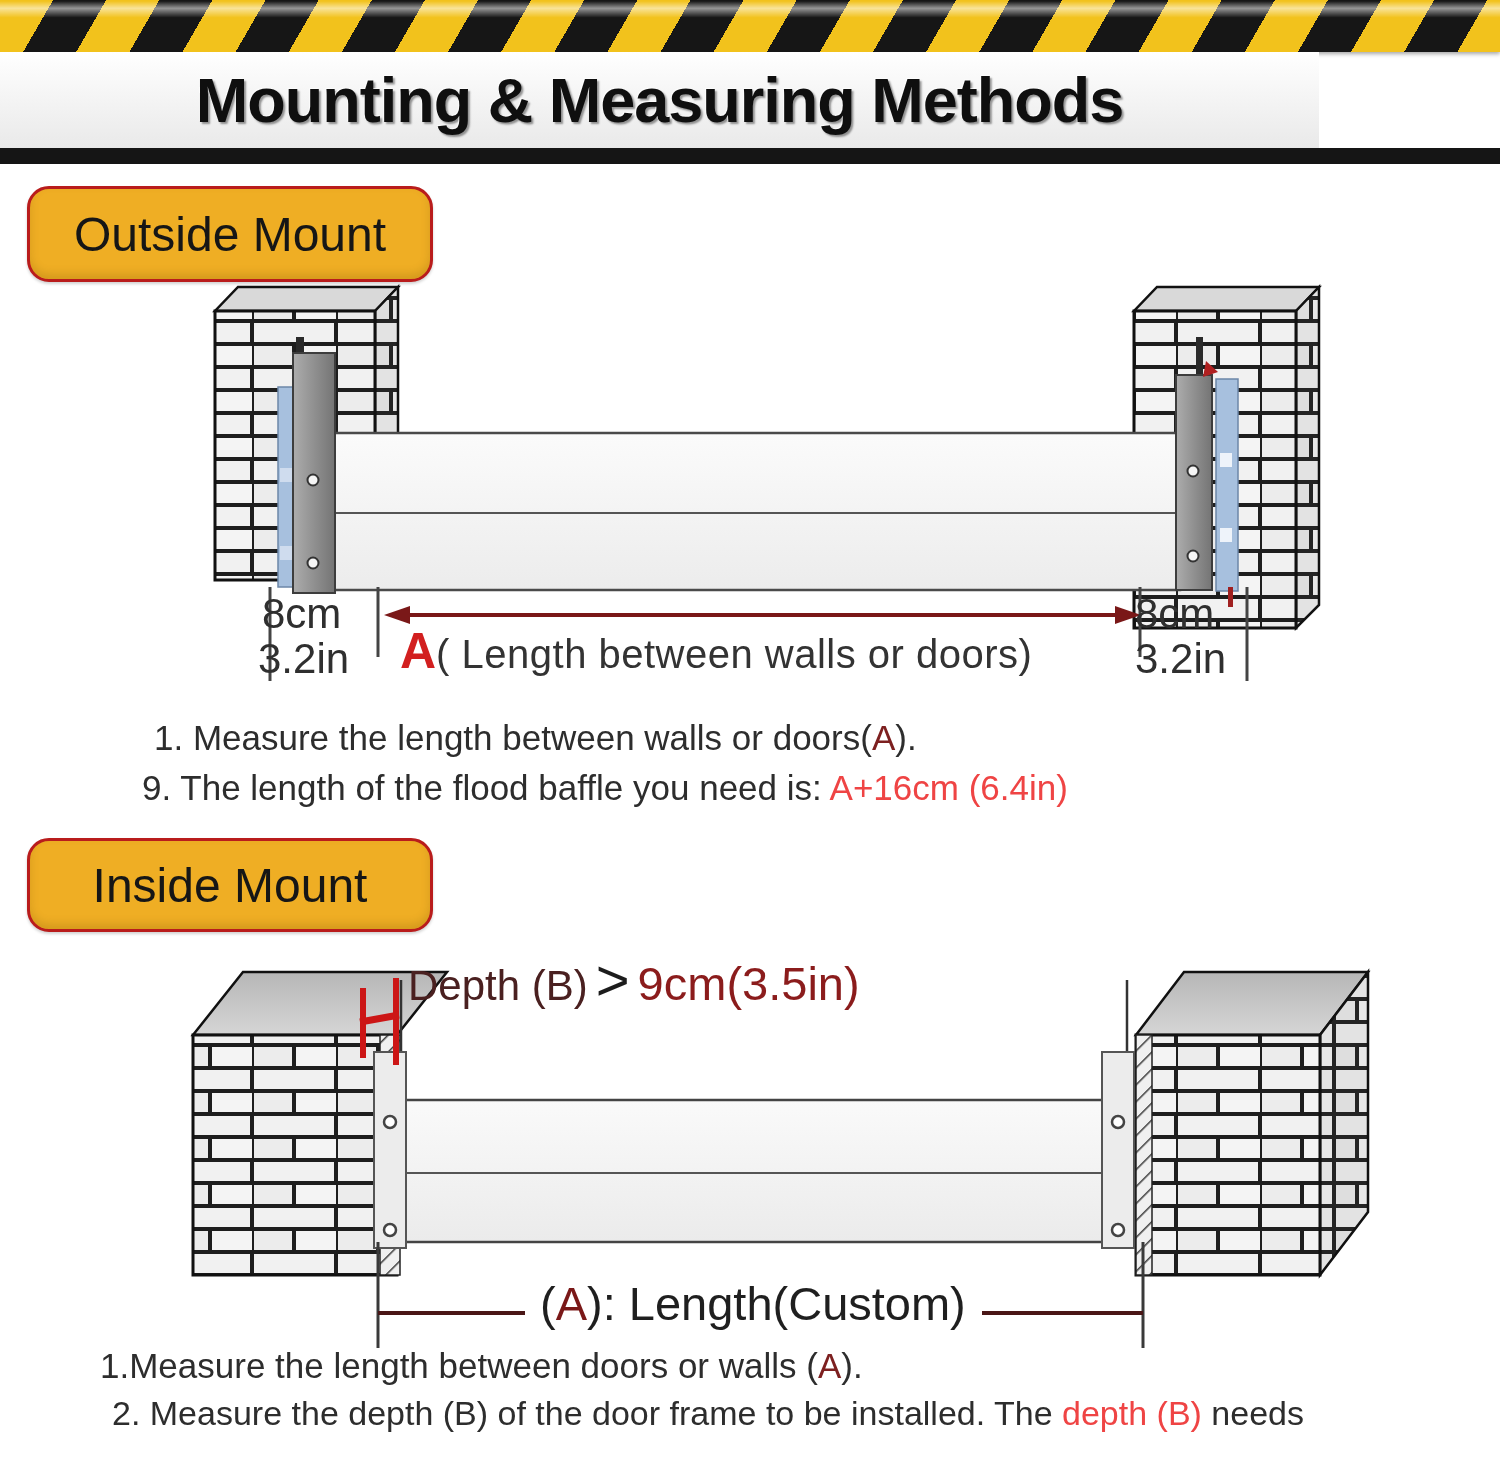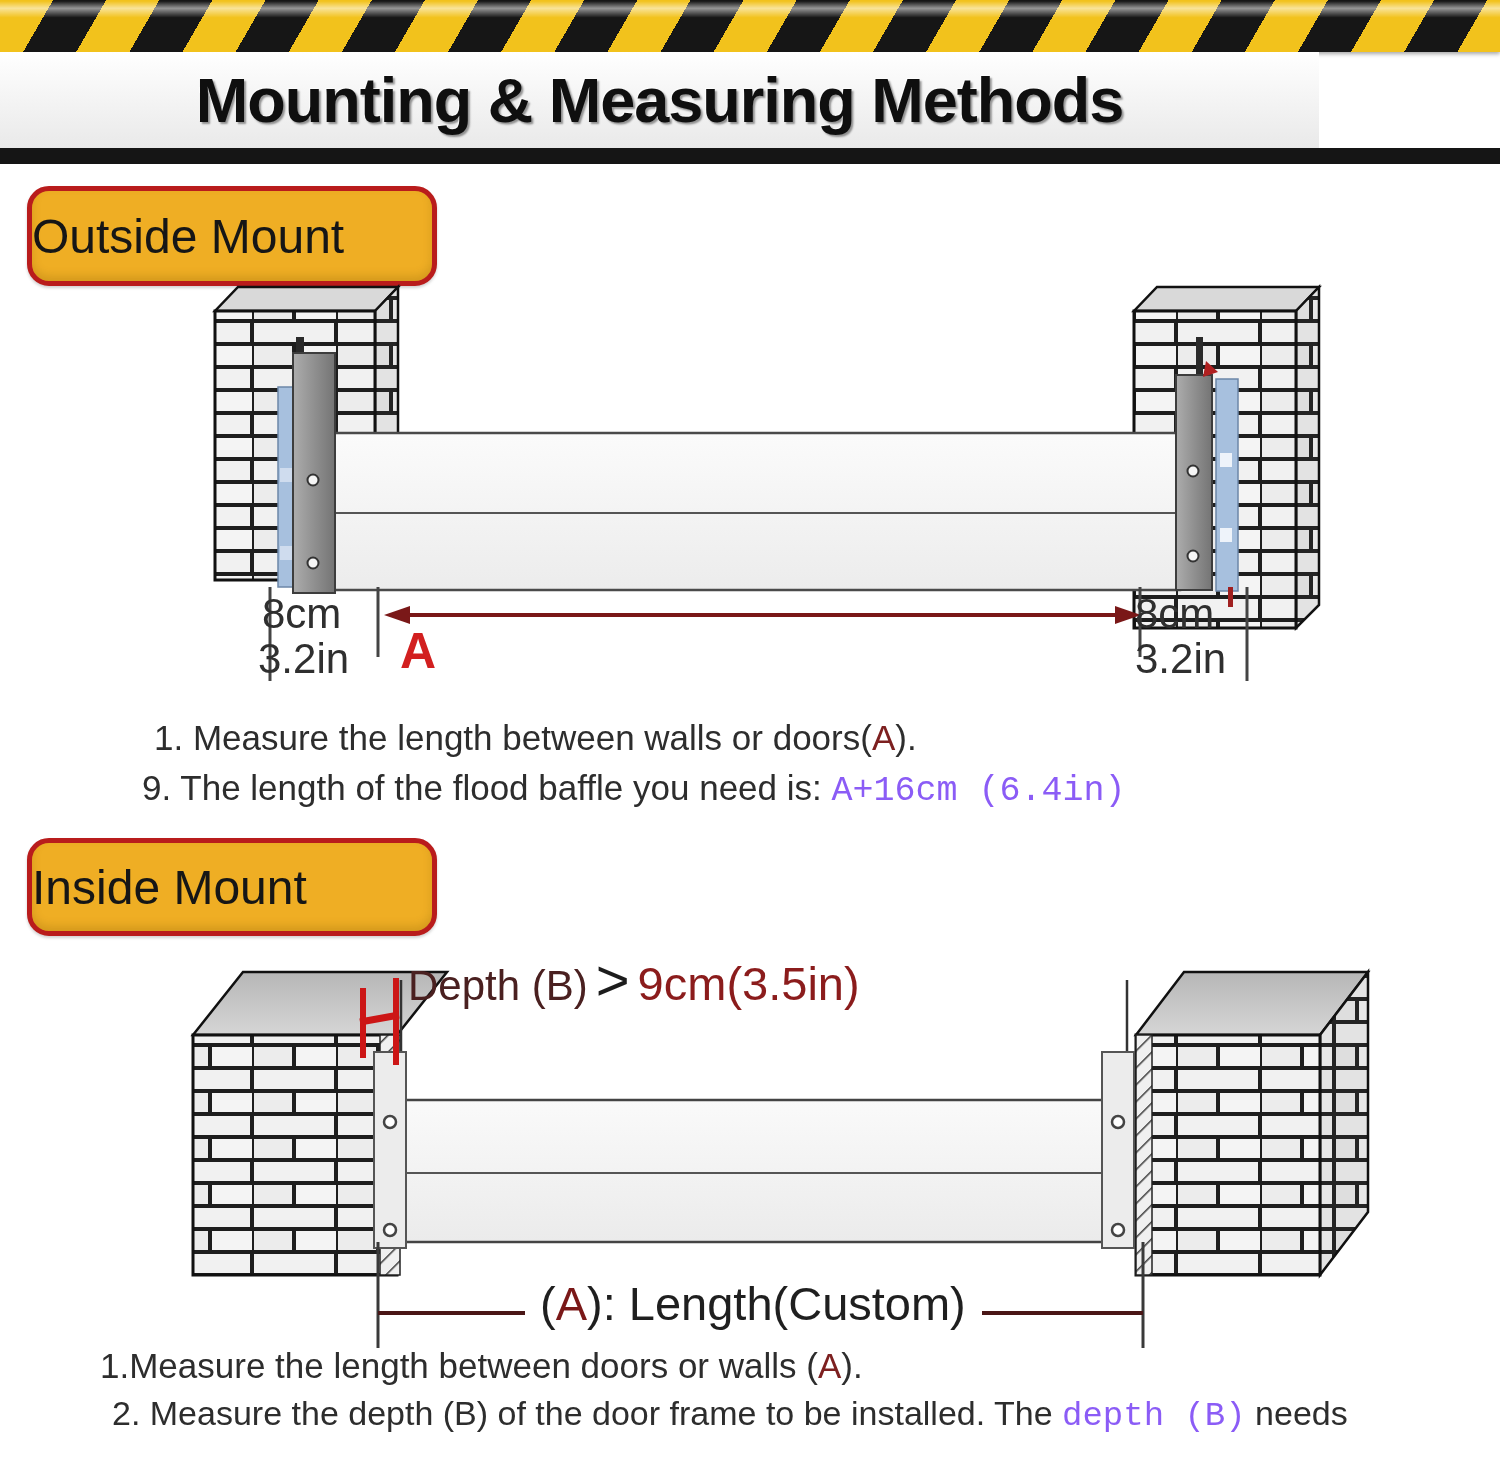--- a/index.html
+++ b/index.html
@@ -12,37 +12,37 @@
           box-shadow:0 2px 4px rgba(0,0,0,.35);}
   .hazard::after{content:"";position:absolute;inset:0;
           background:linear-gradient(180deg,rgba(255,255,255,0) 2%,rgba(255,255,255,.55) 16%,rgba(255,255,255,0) 34%);}
   .title-area{position:absolute;left:0;top:52px;width:1319px;height:96px;
           background:linear-gradient(#ffffff,#e9e9e9);display:flex;align-items:center;justify-content:center;}
   .title{font-size:63px;font-weight:700;letter-spacing:-1px;color:#0f0f0f;
           text-shadow:-1px -1px 0 rgba(255,255,255,.65),2px 2px 2px rgba(0,0,0,.4);}
   .title-bar{position:absolute;left:0;top:148px;width:1500px;height:16px;background:#151515;}
 
   
-  .badge{position:absolute;left:27px;width:400px;display:flex;align-items:center;
-         background:#efae24;border:5px solid #b91c1c;border-radius:22px;color:#161616;font-size:48px;
+  .badge{position:absolute;left:27px;width:400px;display:flex;align-items:center;justify-content:center;
+         background:#efae24;border:3px solid #b91c1c;border-radius:22px;color:#161616;font-size:48px;
          box-shadow:inset 0 -5px 8px rgba(120,80,0,.22),0 2px 3px rgba(0,0,0,.18);}
   .badge.outside{top:186px;height:90px;}
   .badge.inside{top:838px;height:88px;}
 
   
   .diagram{position:absolute;left:0;}
   svg{display:block;}
 
   
   .dim-txt{position:absolute;font-size:42px;color:#2f2f2f;text-align:left;line-height:1;}
   .span-label{position:absolute;display:flex;align-items:baseline;white-space:nowrap;}
   .span-label .big-a{font-size:50px;font-weight:700;color:#d21f1f;}
   .span-label .rest{font-size:40px;color:#333;letter-spacing:.5px;}
   .steps{position:absolute;white-space:nowrap;line-height:1;}
-  .steps .hl{color:#8b5cf6;font-family:Liberation Mono, monospace;}
+  .steps .hl{color:#ef4444;}
   .steps .a{color:#7d2020;}
   .depth-note{position:absolute;display:flex;align-items:baseline;white-space:nowrap;}
   .depth-note .lbl{font-size:42px;color:#4a2020;}
   .depth-note .gt{font-size:58px;color:#1c1c1c;margin:0 8px;}
   .depth-note .val{font-size:47px;color:#8b1c1c;}
   .len-label{position:absolute;display:flex;align-items:baseline;white-space:nowrap;font-size:47px;color:#1f1f1f;}
   .len-label .a{color:#7a1818;}
 </style>
 </head>
 <body>
@@ -136,20 +136,21 @@
     </g>
   </svg>
 
   <div class="dim-txt" style="left:262px;top:593px;width:120px;">8cm</div>
   <div class="dim-txt" style="left:258px;top:638px;width:120px;">3.2in</div>
   <div class="dim-txt" style="left:1135px;top:593px;width:118px;">8cm</div>
   <div class="dim-txt" style="left:1135px;top:638px;width:118px;">3.2in</div>
 
   <div class="span-label" style="left:400px;top:622px;">
     <span class="big-a">A</span>
+    <span class="rest">( Length between walls or doors)</span>
   </div>
 
   <div class="steps" style="left:154px;top:720px;font-size:35px;">
     <span>1. Measure the length between walls or doors(</span><span class="a">A</span><span>).</span>
   </div>
   <div class="steps" style="left:142px;top:770px;font-size:35px;">
     <span>9. The length of the flood baffle you need is: </span><span class="hl">A+16cm (6.4in)</span>
   </div>
 
   <div class="badge inside">

